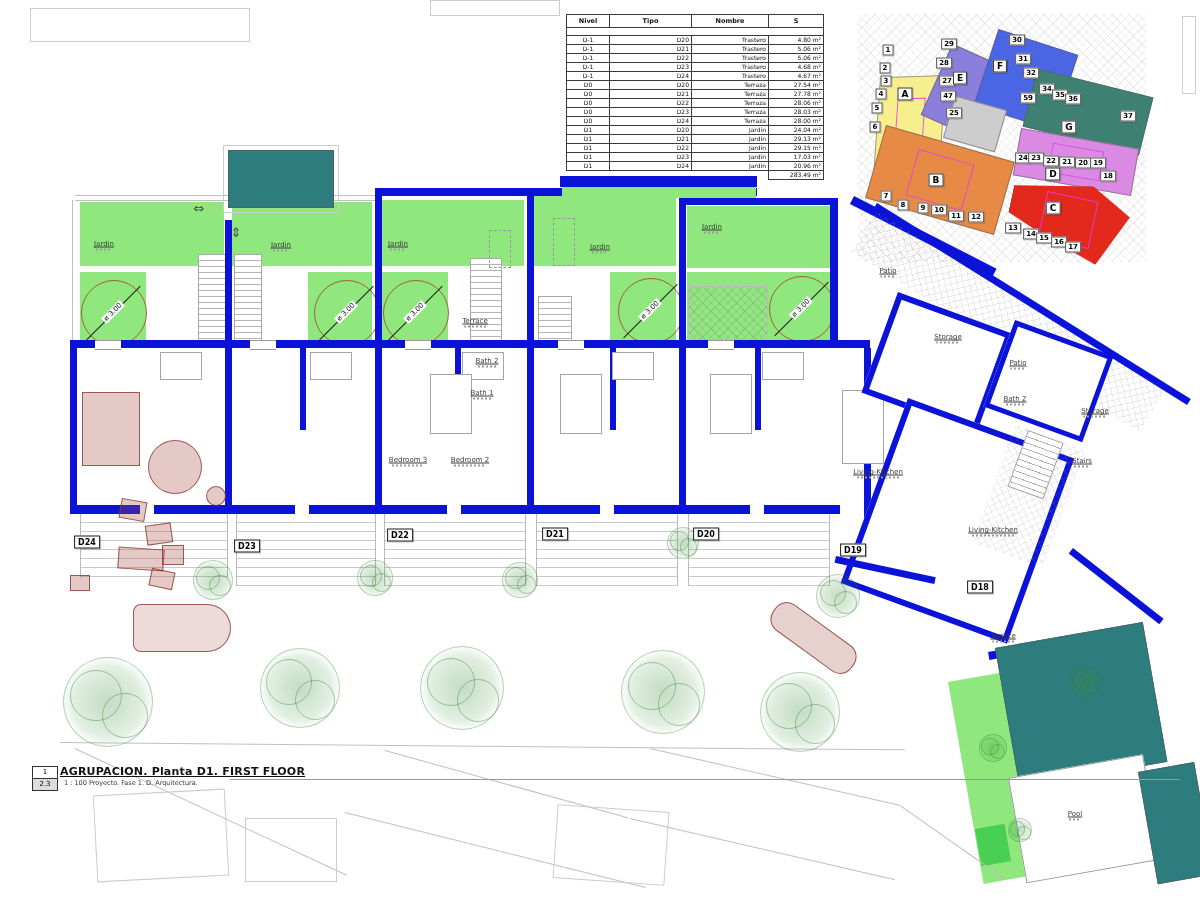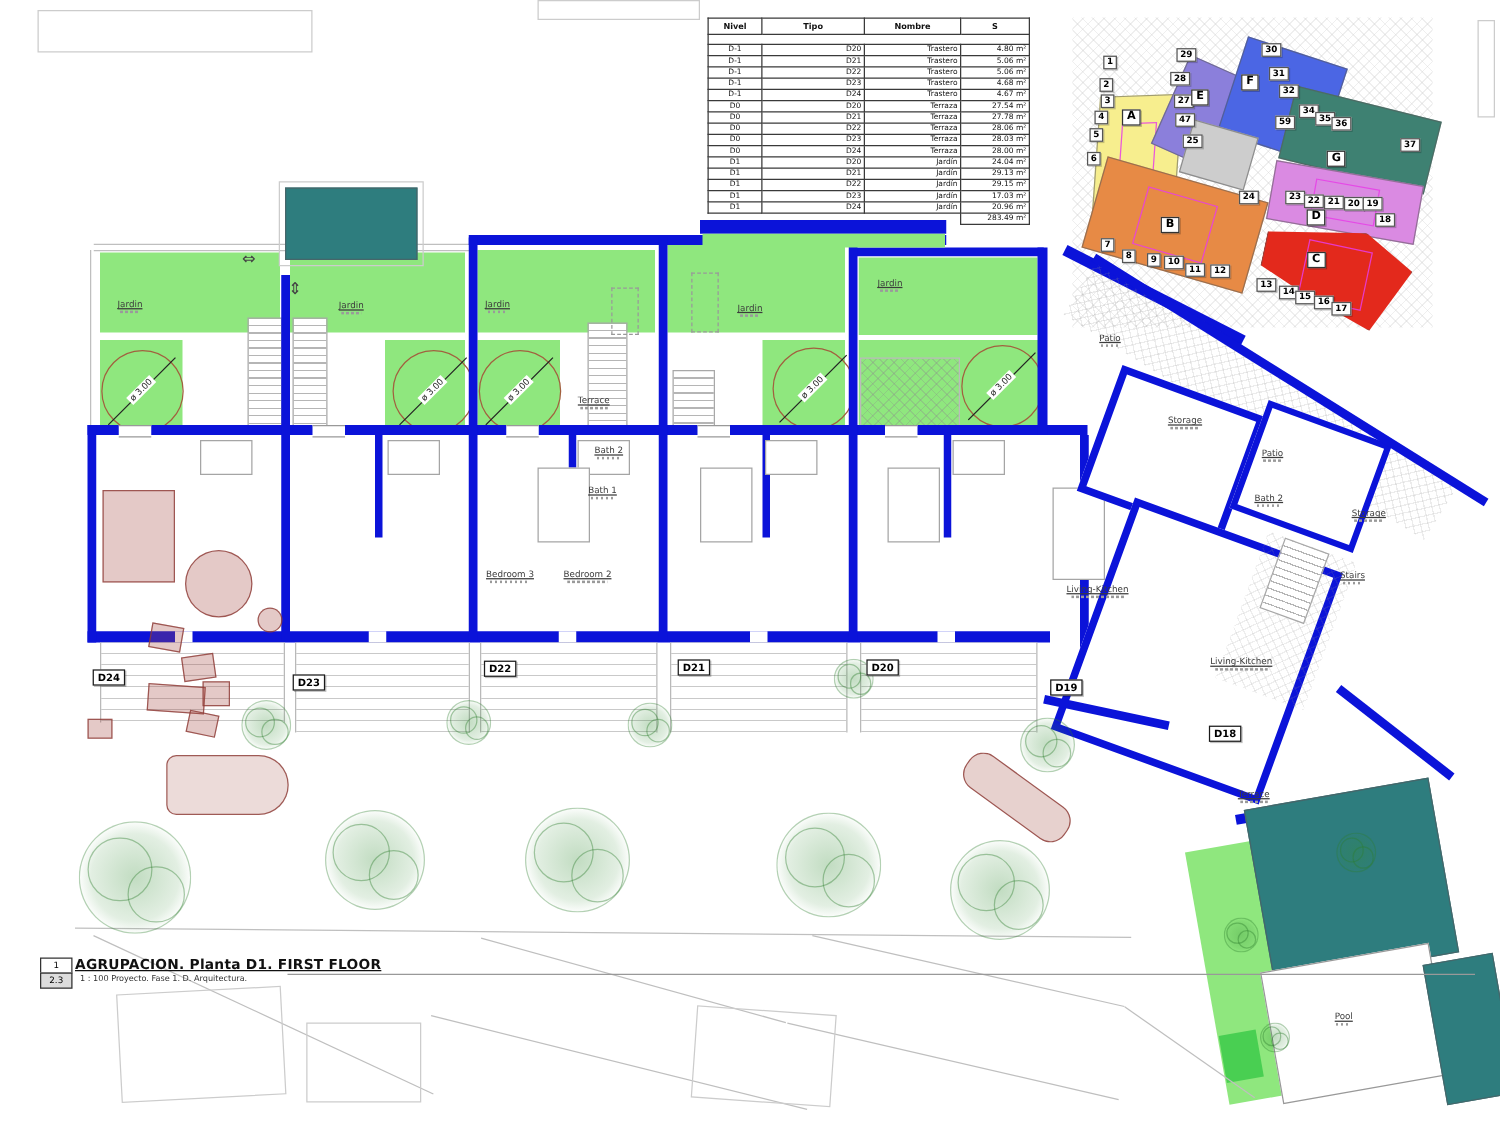--- a/index.html
+++ b/index.html
@@ -104,21 +104,21 @@
         <span class="badge" style="left: 948px; top: 96px;">47</span>
         <span class="badge" style="left: 954px; top: 113px;">25</span>
         <span class="badge" style="left: 1017px; top: 40px;">30</span>
         <span class="badge" style="left: 1023px; top: 59px; text-align: center;">31</span>
         <span class="badge" style="left: 1031px; top: 73px;">32</span>
         <span class="badge" style="left: 1028px; top: 98px;">59</span>
         <span class="badge" style="left: 1047px; top: 89px;">34</span>
         <span class="badge" style="left: 1060px; top: 95px;">35</span>
         <span class="badge" style="left: 1073px; top: 99px;">36</span>
         <span class="badge" style="left: 1128px; top: 116px;">37</span>
-        <span class="badge" style="left: 999px; top: 158px;">24</span>
+        <span class="badge" style="left: 1023px; top: 158px;">24</span>
         <span class="badge" style="left: 1036px; top: 158px;">23</span>
         <span class="badge" style="left: 1051px; top: 161px;">22</span>
         <span class="badge" style="left: 1067px; top: 162px;">21</span>
         <span class="badge" style="left: 1083px; top: 163px;">20</span>
         <span class="badge" style="left: 1098px; top: 163px;">19</span>
         <span class="badge" style="left: 1108px; top: 176px;">18</span>
         <span class="badge" style="left: 886px; top: 196px;">7</span>
         <span class="badge" style="left: 903px; top: 205px;">8</span>
         <span class="badge" style="left: 923px; top: 208px;">9</span>
         <span class="badge" style="left: 939px; top: 210px;">10</span>

